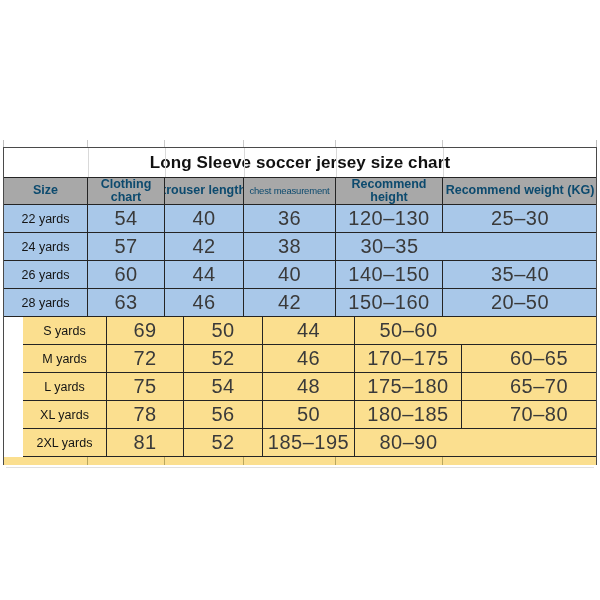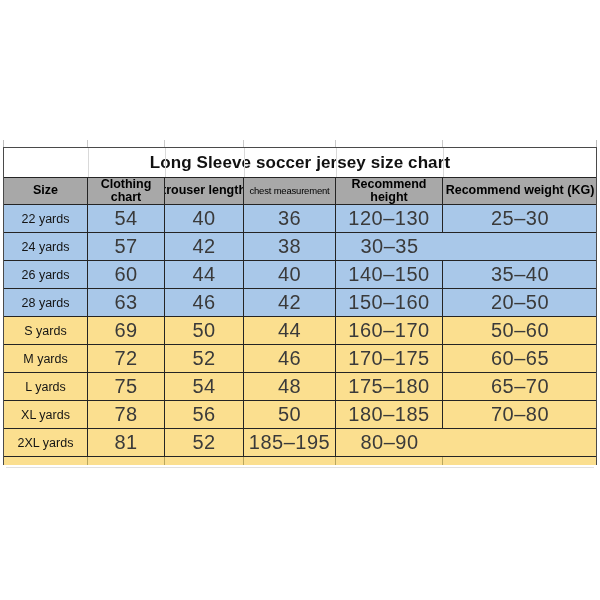--- a/index.html
+++ b/index.html
@@ -51,28 +51,28 @@
   .cell{
     display:flex;align-items:center;justify-content:center;
     border-right:1px solid var(--border-dark);
     box-sizing:border-box;
     overflow:hidden;
     text-align:center;
   }
   .cell:last-child{border-right:none;}
   .header-row{height:26px;background:var(--header-bg);}
   .header-cell{
-    font-size:12.5px;font-weight:600;color:#000000;line-height:1.05;
+    font-size:12.5px;font-weight:600;color:#0c4a6e;line-height:1.05;
     padding:0 1px;
   }
   .header-cell.small{font-size:9.5px;letter-spacing:-0.2px;white-space:nowrap;font-weight:500;}
   .header-cell.nowrap{white-space:nowrap;}
   .data-row{height:27px;}
   .row-blue{background:var(--blue-row);}
-  .row-yellow{background:var(--yellow-row);}
+  .row-yellow{background:var(--yellow-row);margin-left:19px;}
   .size-cell{font-size:12.5px;font-weight:normal;color:var(--label-text);}
   .value-cell{
     font-family:Liberation Sans, sans-serif;
     font-size:20px;color:var(--number-text);
     letter-spacing:0.5px;white-space:nowrap;
   }
   .bottom-strip{height:8px;background:var(--yellow-row);border-bottom:none;}
   .bottom-strip .cell{border-right-color:#b9a65e;}
   .faint-bottom-line{
     position:absolute;left:6px;top:467px;width:588px;height:1px;
@@ -147,21 +147,20 @@
       <div class="cell value-cell">42</div>
       <div class="cell value-cell">150–160</div>
       <div class="cell value-cell">20–50</div>
     </div>
 
     <div class="grid-row data-row row-yellow">
       <div class="cell size-cell">S yards</div>
       <div class="cell value-cell">69</div>
       <div class="cell value-cell">50</div>
       <div class="cell value-cell">44</div>
-      <div class="cell value-cell">160–170</div>
       <div class="cell value-cell">50–60</div>
     </div>
 
     <div class="grid-row data-row row-yellow">
       <div class="cell size-cell">M yards</div>
       <div class="cell value-cell">72</div>
       <div class="cell value-cell">52</div>
       <div class="cell value-cell">46</div>
       <div class="cell value-cell">170–175</div>
       <div class="cell value-cell">60–65</div>

